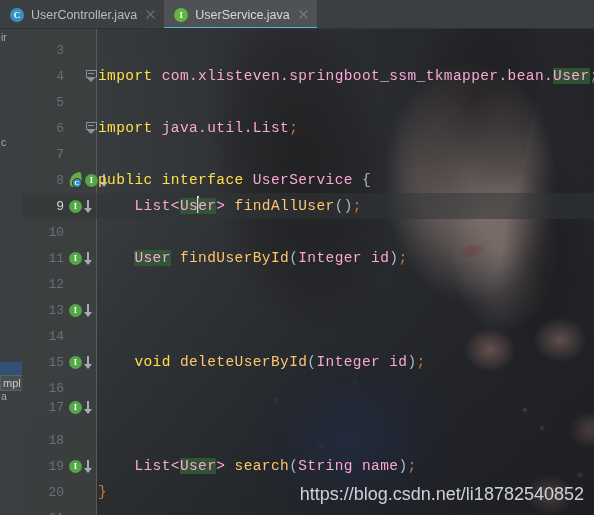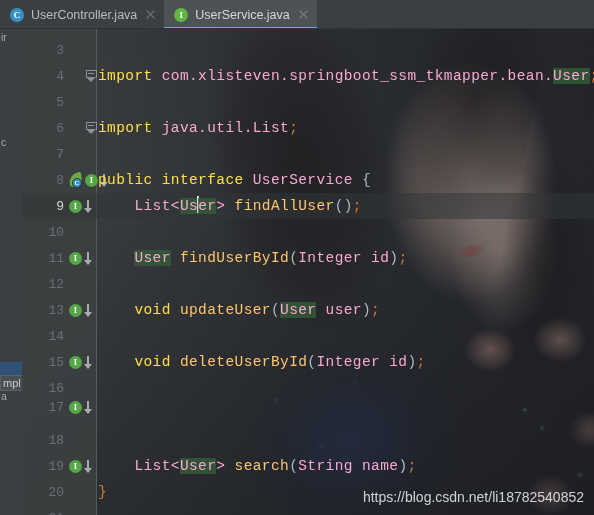--- a/index.html
+++ b/index.html
@@ -292,21 +292,21 @@
     background: #d9d9d9;
     vertical-align: -3px;
     margin: 0 -1px;
   }
 
   
   .watermark {
     position: absolute;
     right: 10px; bottom: 10px;
     font-family: "Liberation Sans", sans-serif;
-    font-size: 14px;
+    font-size: 18px;
     color: rgba(236,238,240,0.85);
     z-index: 30;
     white-space: nowrap;
   }
 </style>
 </head>
 <body>
 
 <div id="app">
 
@@ -440,21 +440,20 @@
             <span style="display: flex; align-items: center;">
               <span class="impl-icon">
                 <span class="dot">I</span>
               </span>
               <span class="arrow-down">
                 <span class="stem"></span>
                 <span class="head"></span>
               </span>
             </span>
           </span>
-          <span class="code"><span class="kw">    void </span><span class="mth">updateUser</span><span class="punc">(</span><span class="pln hl">User</span><span class="pln"> user</span><span class="punc">)</span><span class="semi">;</span></span>
         </div>
         <div class="line" style="top: 294px;">
           <span class="lnum">14</span>
           <span class="code"></span>
         </div>
         <div class="line" style="top: 320px;">
           <span class="lnum">15</span>
           <span class="gicons">
             <span style="display: flex; align-items: center;">
               <span class="impl-icon">

